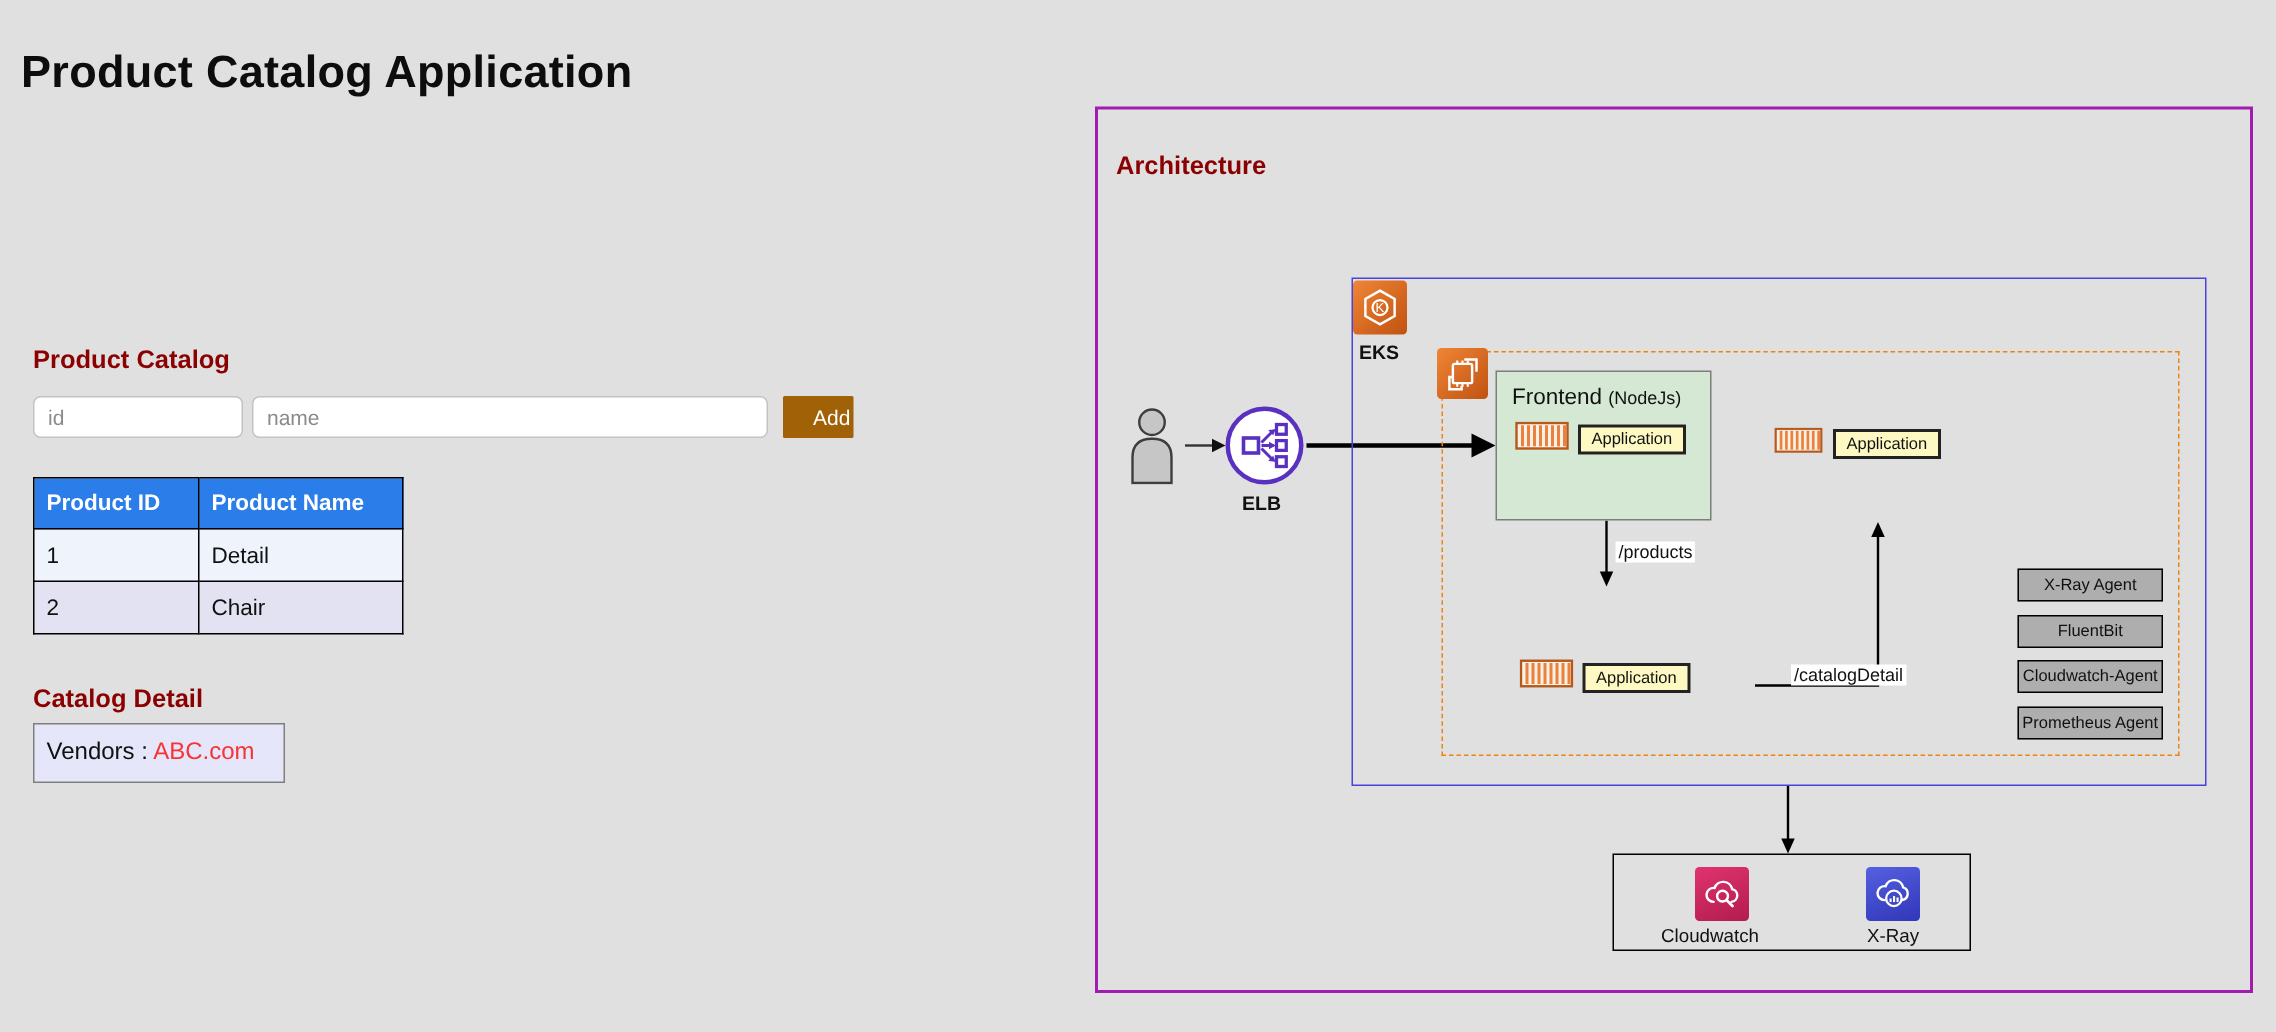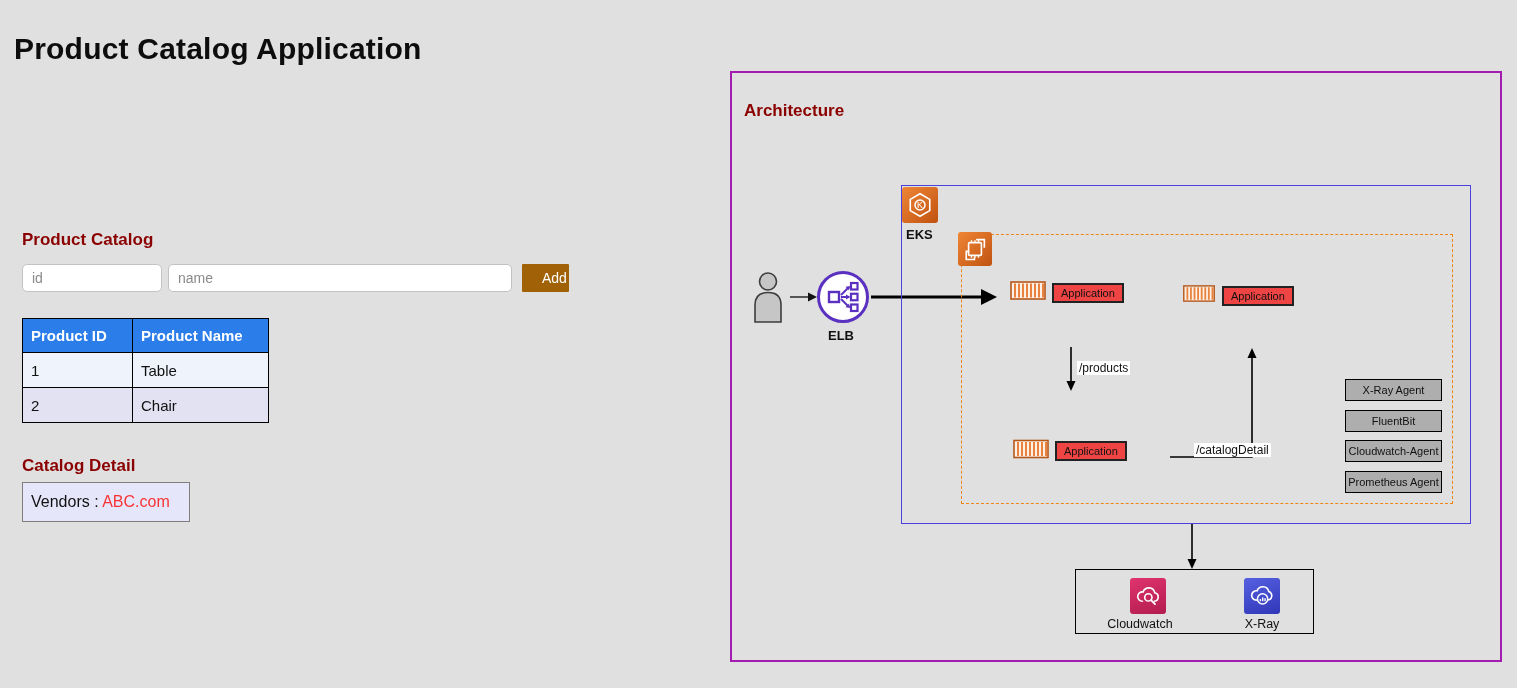--- a/index.html
+++ b/index.html
@@ -83,21 +83,21 @@
   }
   .node.green{background:#d5e8d4;}
   .node.yellow{background:#fff2cc;border-color:#d6b656;}
   .node-frontend{left:265px;top:174px;width:144px;height:100px;}
   .node-catdetail{left:439px;top:174px;width:142px;height:100px;}
   .node-prodcat{left:270px;top:319px;width:168px;height:97px;}
   .node-title{font-size:15px;color:#111;white-space:nowrap;}
   .node-runtime{font-size:12px;}
   .crow{position:absolute;display:flex;align-items:center;gap:6px;}
   .app-chip{
-    background:#ef4444;border:2px solid #222;font-size:11px;color:#111;
+    background:#fef9c3;border:2px solid #222;font-size:11px;color:#111;
     padding:2px 7px;white-space:nowrap;
   }
   .edge-lbl{
     position:absolute;font-size:12px;color:#111;background:#ffffff;
     padding:0 2px;white-space:nowrap;
   }
   .lbl-products{left:345px;top:288px;}
   .lbl-catdetail{left:462px;top:370px;}
   .agent{
     position:absolute;left:613px;width:97px;height:22px;box-sizing:border-box;
@@ -129,21 +129,21 @@
 <table class="products">
   <thead>
     <tr>
       <th class="c1">Product ID</th>
       <th class="c2">Product Name</th>
     </tr>
   </thead>
   <tbody>
     <tr class="r0">
       <td class="c1">1</td>
-      <td class="c2">Table</td>
+      <td class="c2">Detail</td>
     </tr>
     <tr class="r1">
       <td class="c1">2</td>
       <td class="c2">Chair</td>
     </tr>
   </tbody>
 </table>
 
 <h2 class="abs sec-head head-detail">Catalog Detail</h2>
 
@@ -217,20 +217,23 @@
       <line x1="9" y1="6.5" x2="9" y2="4.5" stroke="#fff" stroke-width="1.2"></line>
       <line x1="12" y1="6.5" x2="12" y2="4.5" stroke="#fff" stroke-width="1.2"></line>
       <line x1="15" y1="6.5" x2="15" y2="4.5" stroke="#fff" stroke-width="1.2"></line>
       <line x1="9" y1="17.5" x2="9" y2="19.5" stroke="#fff" stroke-width="1.2"></line>
       <line x1="12" y1="17.5" x2="12" y2="19.5" stroke="#fff" stroke-width="1.2"></line>
       <line x1="15" y1="17.5" x2="15" y2="19.5" stroke="#fff" stroke-width="1.2"></line>
       <path d="M6.5 14 h-2 v7 h7 v-2" fill="none" stroke="#fff" stroke-width="1.4"></path>
     </svg>
   </div>
 
+  <div class="abs node green node-frontend">
+    <span class="node-title"><span>Frontend </span><span class="node-runtime">(NodeJs)</span></span>
+  </div>
   <div class="abs crow" style="left:278px;top:208px;">
     <span>
       <svg width="36" height="19" viewBox="0 0 36 19">
         <rect x="1" y="1" width="34" height="17" fill="#fdf0e6" stroke="#b5581c" stroke-width="1.6"></rect>
         <g stroke="#e8823c" stroke-width="2">
           <line x1="5" y1="2.5" x2="5" y2="16.5"></line>
             <line x1="9" y1="2.5" x2="9" y2="16.5"></line>
           <line x1="13" y1="2.5" x2="13" y2="16.5"></line>
             <line x1="17" y1="2.5" x2="17" y2="16.5"></line>
           <line x1="21" y1="2.5" x2="21" y2="16.5"></line>

